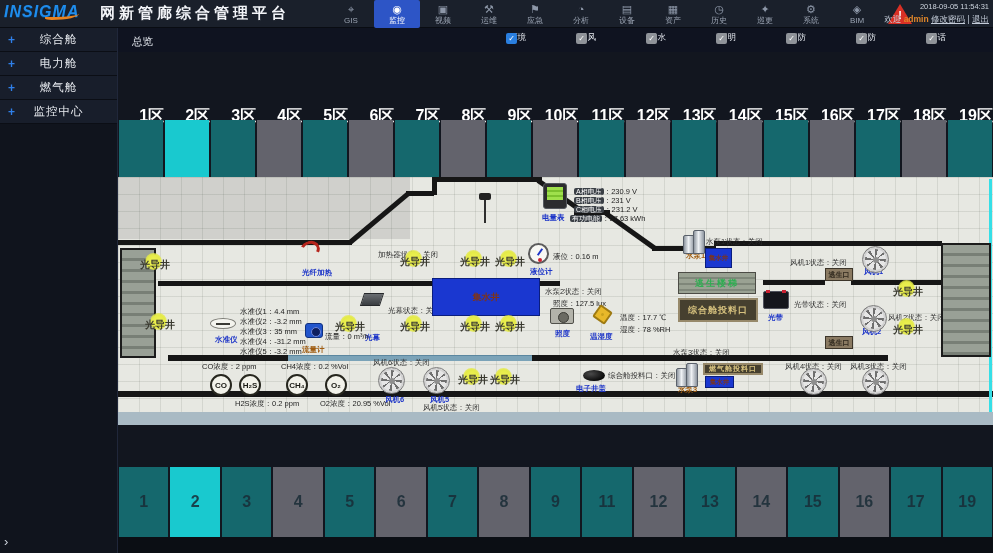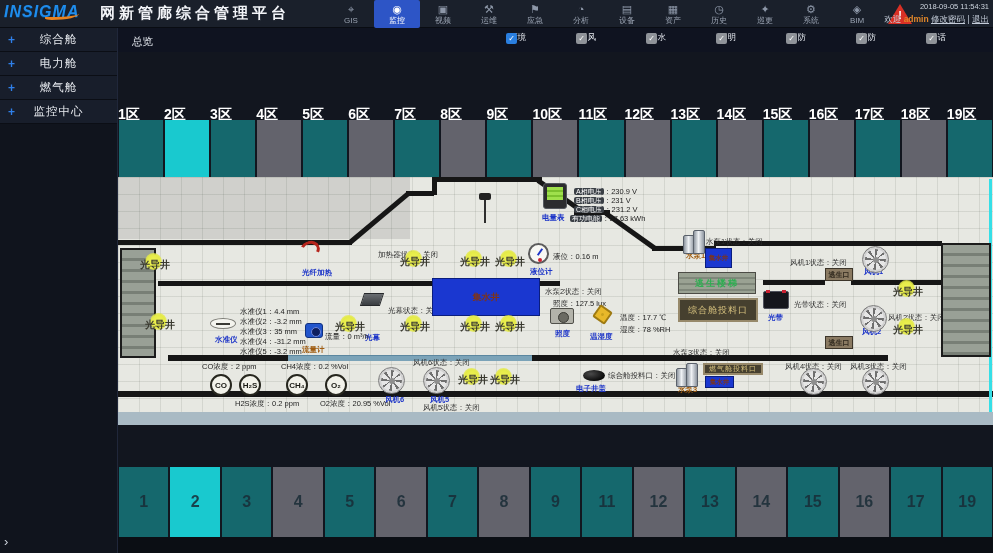--- a/index.html
+++ b/index.html
@@ -52,21 +52,21 @@
           position:relative; display:flex; align-items:center; justify-content:center;
           cursor:pointer; }
   .side-item .plus { position:absolute; left:8px; color:#2f7fe8; font-size:12px;
           font-weight:bold; }
   .side-item .stext { color:#e8ebf0; font-size:11.5px; letter-spacing:1px; }
   .collapse { position:absolute; left:4px; bottom:4px; color:#cfd5de; font-size:13px;
           cursor:pointer; }
 
   
   .tabs { position:absolute; left:118px; top:106px; width:875px; height:14px; display:flex; }
-  .tab { flex:1; text-align:left; color:#fff; font-size:14px; font-weight:bold;
+  .tab { flex:1; text-align:right; color:#fff; font-size:16px; font-weight:bold;
           cursor:pointer; white-space:nowrap; }
   .bars { position:absolute; left:118px; top:120px; width:875px; height:57px; display:flex; }
   .bar { flex:1; margin:0 1px; cursor:pointer; }
   .blocks { position:absolute; left:118px; top:467px; width:875px; height:70px; display:flex; }
   .block { flex:1; margin:0 1px; display:flex; align-items:center; justify-content:center;
           font-size:16px; font-weight:bold; color:rgba(25,44,54,.85); cursor:pointer; }
   .footer-strip { position:absolute; left:118px; top:537px; width:875px; height:16px;
           background:#0b0e14; }
 
   
@@ -116,21 +116,21 @@
 
   .gas { position:absolute; width:22px; height:22px; border-radius:50%;
           border:2px solid #26261e; background:#f2f2ea; color:#1a1a14;
           display:flex; align-items:center; justify-content:center;
           font-size:8px; font-weight:bold; cursor:pointer; }
 
   .box { position:absolute; display:flex; align-items:center; justify-content:center;
           white-space:nowrap; cursor:pointer; }
   .box-blue { background:#1a37d0; border:1px solid #0a1d7e; color:#7e3418; font-weight:bold; }
   .box-brown { background:#8a7a62; border:1px solid #3c352a; color:#30291e; font-weight:bold; }
-  .box-feed { background:#46402f; border:2px solid #97896a; color:#d7c27f; font-weight:normal;
+  .box-feed { background:#46402f; border:2px solid #97896a; color:#d7c27f; font-weight:bold;
           letter-spacing:1px; }
   .box-ladder { background:repeating-linear-gradient(180deg,#9aa293 0 4px,#7f877a 4px 6px);
           border:1px solid #4c4c46; color:#2fae52; font-weight:bold; letter-spacing:2px; }
   .box-stairs { background:repeating-linear-gradient(180deg,#99a096 0 8px,#787f76 8px 11px);
           border:2px solid #1c1c1c; }
 
   .dicon { position:absolute; cursor:pointer; }
   .icon-meter { width:24px; height:26px; background:#2c2c2e; border-radius:3px;
           border:1px solid #55585e; }
   .icon-meter::after { content:""; position:absolute; left:3px; top:3px; right:3px;
@@ -415,21 +415,21 @@
     <div class="t reading" style="left: 502px; top: 136px;">温度：17.7 ℃</div>
     <div class="t reading" style="left: 502px; top: 148px;">湿度：78 %RH</div>
     <div class="t status" style="left: 676px; top: 123px;">光带状态：关闭</div>
     <div class="t label" style="left: 650px; top: 136px;">光带</div>
     <div class="t status" style="left: 770px; top: 136px;">风机2状态：关闭</div>
     <div class="t label" style="left: 744px; top: 150px;">风机2</div>
     <div class="t status" style="left: 555px; top: 171px;">水泵3状态：关闭</div>
     <div class="t label-orange" style="left: 560px; top: 208px;">水泵3</div>
     <div class="t status" style="left: 490px; top: 194px;">综合舱投料口：关闭</div>
     <div class="t label" style="left: 458px; top: 207px;">电子井盖</div>
-    <div class="t status" style="left: 255px; top: 181px; margin-left: 40px;">风机6状态：关闭</div>
+    <div class="t status" style="left: 255px; top: 181px;">风机6状态：关闭</div>
     <div class="t label" style="left: 267px; top: 218px;">风机6</div>
     <div class="t status" style="left: 305px; top: 226px;">风机5状态：关闭</div>
     <div class="t label" style="left: 312px; top: 218px;">风机5</div>
     <div class="t status" style="left: 667px; top: 185px;">风机4状态：关闭</div>
     <div class="t label" style="left: 687px; top: 220px; margin-top: 29px;">风机4</div>
     <div class="t status" style="left: 732px; top: 185px;">风机3状态：关闭</div>
     <div class="t label" style="left: 748px; top: 216px; margin-top: 48px;">风机3</div>
     <div class="t reading" style="left: 84px; top: 185px;">CO浓度：2 ppm</div>
     <div class="t reading" style="left: 117px; top: 222px;">H2S浓度：0.2 ppm</div>
     <div class="t reading" style="left: 163px; top: 185px;">CH4浓度：0.2 %Vol</div>

